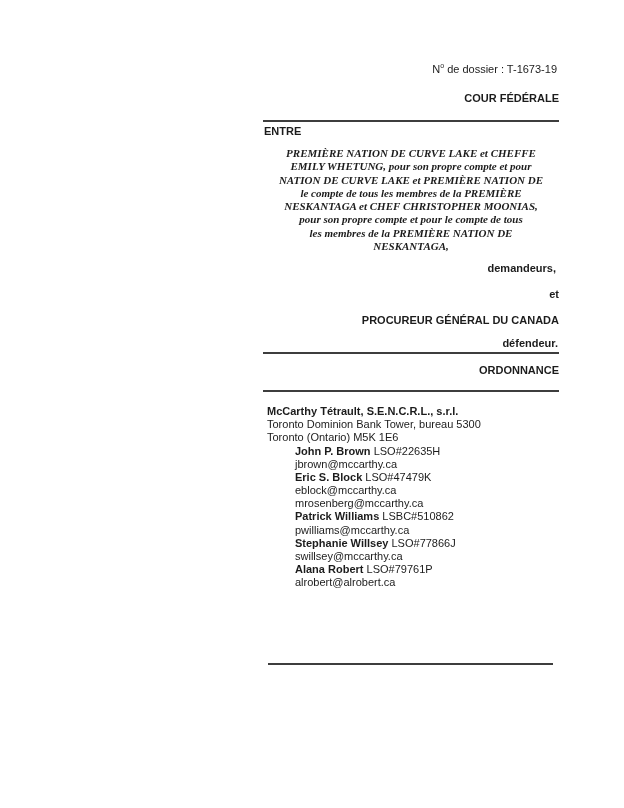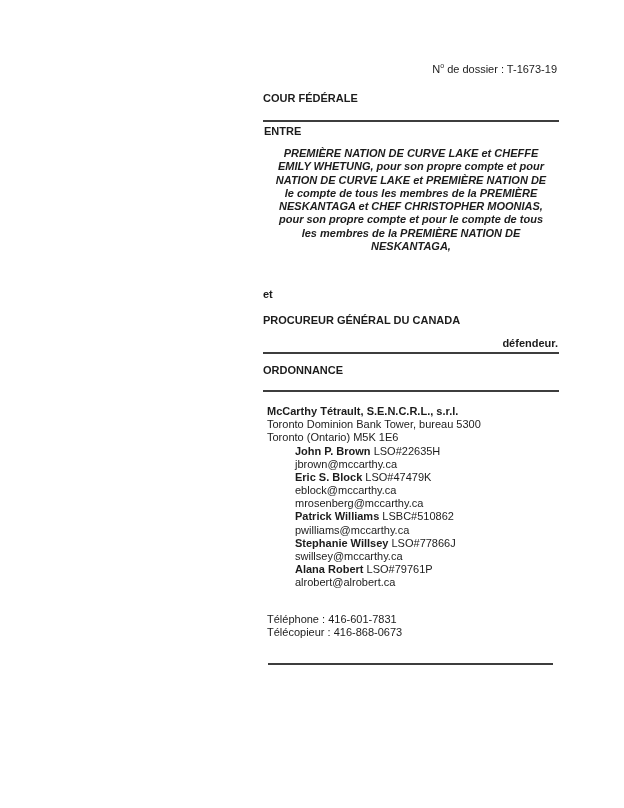--- a/index.html
+++ b/index.html
@@ -19,38 +19,38 @@
   }
   .content {
     position: absolute;
     left: 263px;
     top: 0;
     width: 296px;
     height: 808px;
   }
   .content > div { position: absolute; }
   .b { font-weight: bold; }
-  .center { width: 100%; text-align: left; }
+  .center { width: 100%; text-align: right; }
   .right { width: 100%; text-align: right; }
 
   .rule {
     left: 0;
     width: 100%;
     height: 0;
     border-top: 2px solid #3d3d3d;
   }
 
   .docket { top: 63px; right: 2px; text-align: right; white-space: nowrap; }
   .docket sup { font-size: 7px; line-height: 0; }
 
   .court   { top: 92px; }
   .rule-entre { top: 120px; }
   .entre   { top: 125px; left: 1px; }
 
-  .parties { top: 147px; width: 100%; text-align: center; line-height: 13.3px; font-weight: bold; font-style: italic; }
+  .parties { top: 147px; width: 100%; text-align: center; line-height: 13.3px; font-weight: bold; font-style: italic; font-family: Liberation Serif, serif; }
   .parties div { white-space: nowrap; }
 
   .role-dem { top: 262px; right: 3px; }
   .et       { top: 288px; }
   .defname  { top: 314px; }
   .defrole  { top: 337px; right: 1px; }
   .rule-def { top: 352px; }
   .ord      { top: 364px; }
   .rule-ord { top: 390px; }
 
@@ -78,20 +78,21 @@
       <div>PREMIÈRE NATION DE CURVE LAKE et CHEFFE</div>
       <div>EMILY WHETUNG, pour son propre compte et pour</div>
       <div>NATION DE CURVE LAKE et PREMIÈRE NATION DE</div>
       <div>le compte de tous les membres de la PREMIÈRE</div>
       <div>NESKANTAGA et CHEF CHRISTOPHER MOONIAS,</div>
       <div>pour son propre compte et pour le compte de tous</div>
       <div>les membres de la PREMIÈRE NATION DE</div>
       <div>NESKANTAGA,</div>
     </div>
 
+    <div class="role-dem right b">demandeurs,</div>
 
     <div class="et center b">et</div>
 
     <div class="defname center b">PROCUREUR GÉNÉRAL DU CANADA</div>
 
     <div class="defrole right b">défendeur.</div>
 
     <div class="rule rule-def"></div>
 
     <div class="ord center b">ORDONNANCE</div>
@@ -111,21 +112,17 @@
       <div>eblock@mccarthy.ca</div>
       <div>mrosenberg@mccarthy.ca</div>
       <div><span class="b">Patrick Williams</span> <span>LSBC#510862</span></div>
       <div>pwilliams@mccarthy.ca</div>
       <div><span class="b">Stephanie Willsey</span> <span>LSO#77866J</span></div>
       <div>swillsey@mccarthy.ca</div>
       <div><span class="b">Alana Robert</span> <span>LSO#79761P</span></div>
       <div>alrobert@alrobert.ca</div>
     </div>
 
-    <div class="phones">
-      <div>Téléphone : 416-601-7831</div>
-      <div>Télécopieur : 416-868-0673</div>
-    </div>
 
     <div class="rule rule-bottom"></div>
 
   </div>
 </div>
 
 </body></html>

